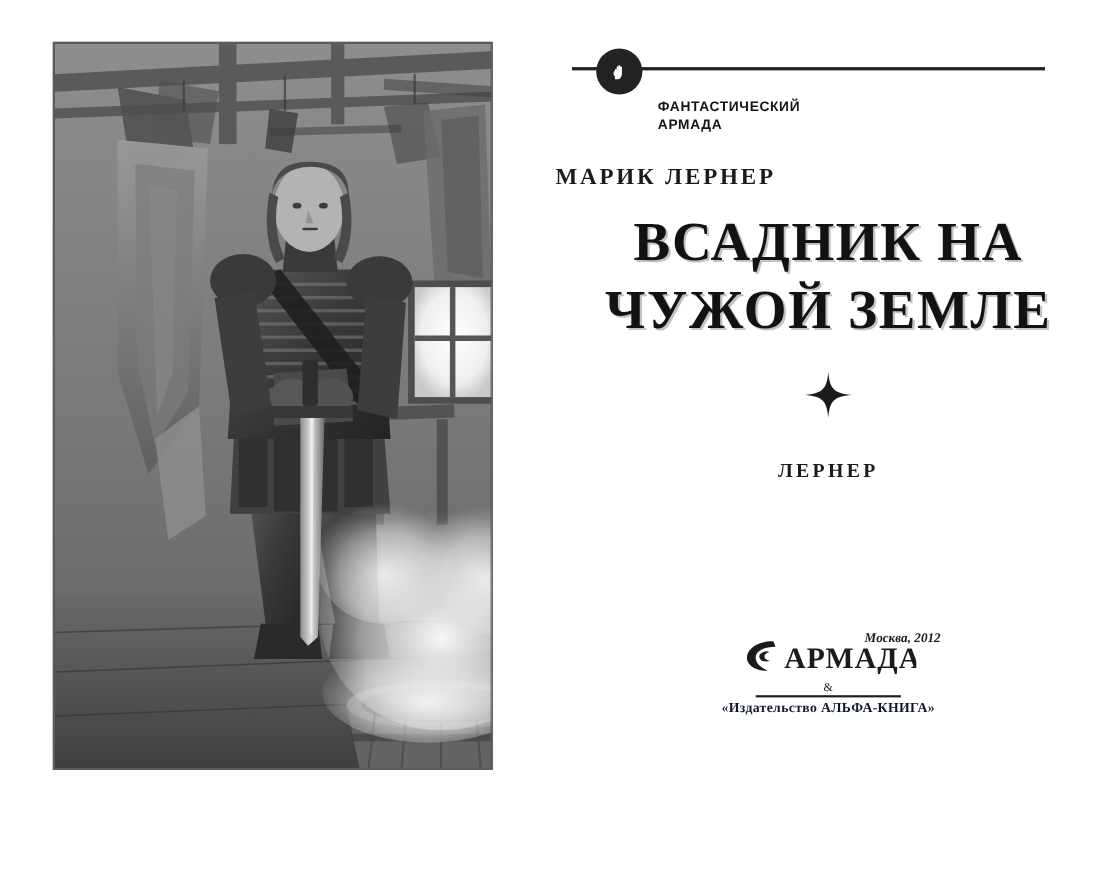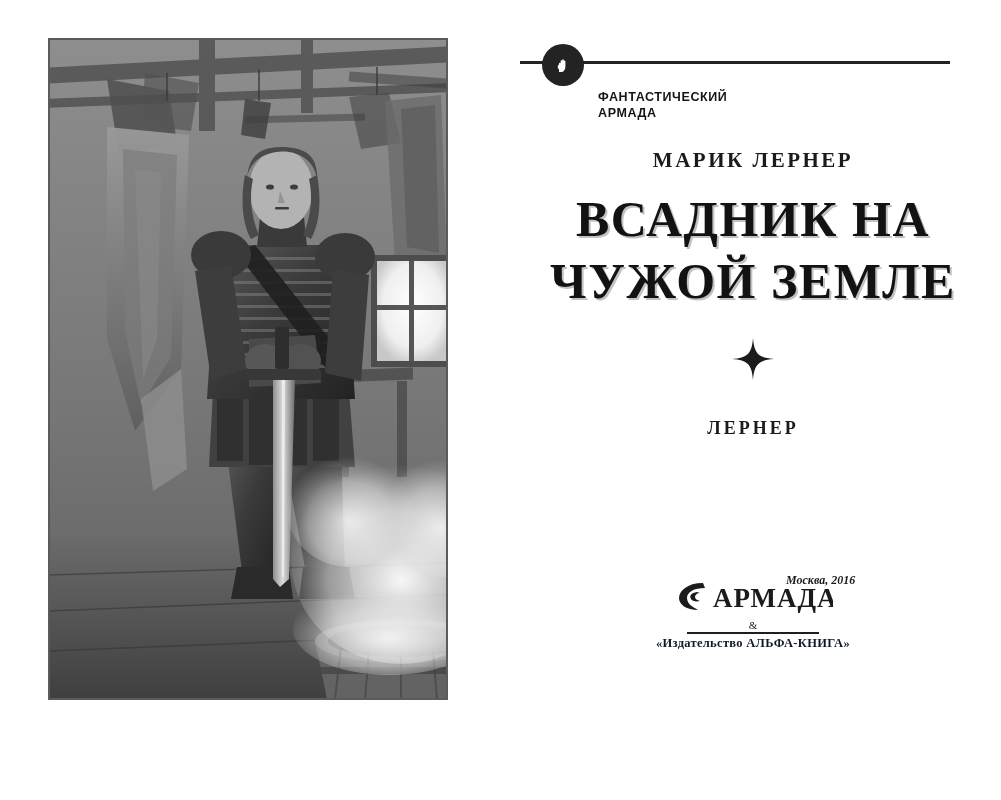--- a/index.html
+++ b/index.html
@@ -86,21 +86,21 @@
     margin-top: 42px;
   }
   .series-text div { white-space: nowrap; }
 
   
   .author {
     position: absolute;
     left: 0;
     top: 148px;
     width: 496px;
-    text-align: center;
+    text-align: left;
     font-family: "Liberation Serif", serif;
     font-weight: bold;
     font-size: 21px;
     letter-spacing: 2.5px;
     color: #1b1b1b;
   }
 
   
   .title {
     position: absolute;
@@ -408,21 +408,21 @@
     <div class="divider">
       <svg width="42" height="42" viewBox="0 0 42 42" xmlns="http://www.w3.org/2000/svg">
         <path d="M21 0 C22.2 15.6 26.4 19.8 42 21 C26.4 22.2 22.2 26.4 21 42 C19.8 26.4 15.6 22.2 0 21 C15.6 19.8 19.8 15.6 21 0 Z" fill="#1b1b1b"></path>
       </svg>
     </div>
 
     <div class="genre">ЛЕРНЕР</div>
 
     <div class="publisher">
       <div class="pub-logo-row">
-        <span class="pub-city">Москва, 2016</span>
+        <span class="pub-city">Москва, 2012</span>
         <span class="pub-mark">
           <svg width="160" height="38" viewBox="0 0 160 38" xmlns="http://www.w3.org/2000/svg">
 
             <path d="M30 8 C14 8 6 16 6 23 C6 30 14 35 25 35 C20 32 14 29 14 23 C14 17 21 13 32 13 Z" fill="#1b1b1b"></path>
             <path d="M24 17 C18 18 16 21 18 24 C19 26 23 27 27 26 C24 25 22 24 22 22 C22 20 24 18 27 18 Z" fill="#1b1b1b"></path>
 
             <text x="40" y="32" font-family="Liberation Serif, serif" font-size="27" font-weight="bold" letter-spacing="1" fill="#1b1b1b">АРМАДА</text>
           </svg>
         </span>
       </div>

